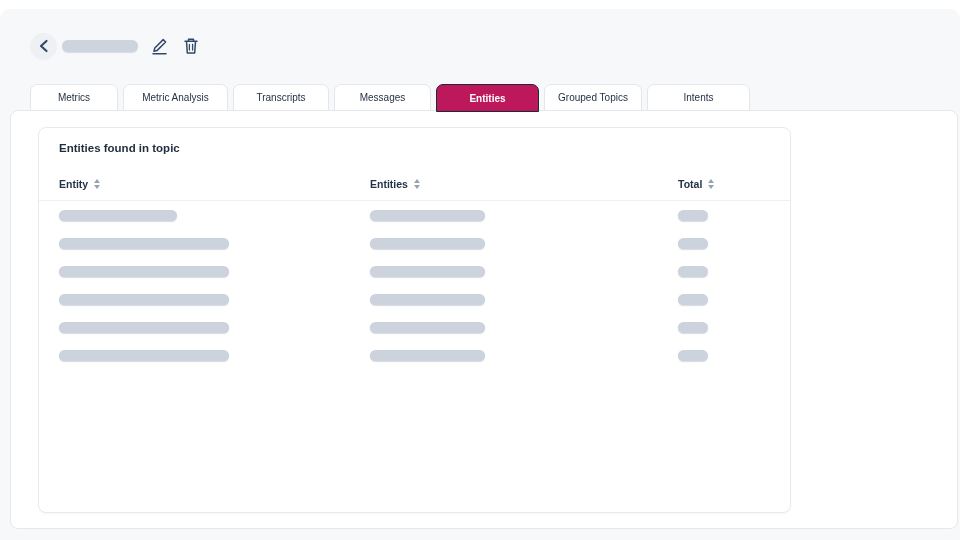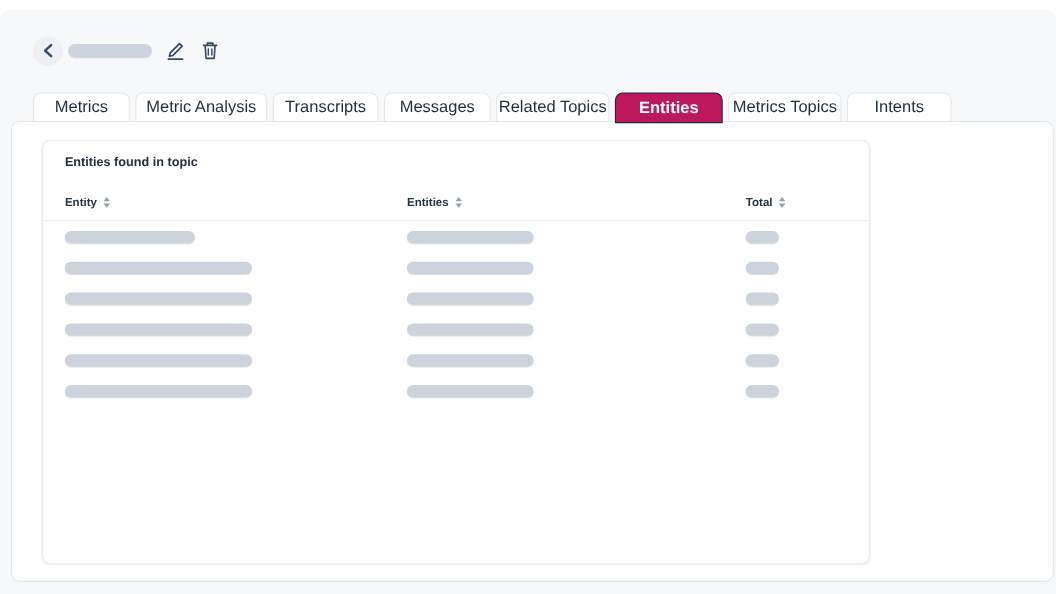--- a/index.html
+++ b/index.html
@@ -17,23 +17,23 @@
   .title-skeleton { width:76px; height:12px; border-radius:6px; background:#cdd4de;
                     margin-left:5px; box-shadow:0 1px 1px rgba(141,151,166,.3); }
   .icon-btn { background:none; border:none; padding:0; margin-left:10px;
               width:22px; height:22px; display:flex; align-items:center;
               justify-content:center; cursor:pointer; }
 
   
   .tabs { position:absolute; left:30px; top:84px; display:flex; gap:5px; z-index:2; }
   .tab { height:27px; background:#ffffff; border:1px solid #e3e7eb;
          border-radius:7px 7px 0 0; font-family:"Liberation Sans",sans-serif;
-         font-size:15px; color:#1f2d3d; cursor:pointer; }
+         font-size:10px; color:#1f2d3d; cursor:pointer; }
   .tab.active { background:#be185d; border-color:#1c2937; color:#ffffff; height:28px;font-weight:bold; }
-  .tab:nth-child(1){width:88px} .tab:nth-child(2){width:120px}
+  .tab:nth-child(1){width:88px} .tab:nth-child(2){width:105px}
   .tab:nth-child(3){width:96px} .tab:nth-child(4){width:97px}
   .tab:nth-child(5){width:103px} .tab:nth-child(6){width:98px}
   .tab:nth-child(7){width:103px} .tab:nth-child(8){width:95px}
 
   
   .panel { position:absolute; left:10px; top:110px; width:948px; height:419px;
            background:#ffffff; border:1px solid #e4e8ec; border-radius:8px; z-index:1; }
   .card { position:absolute; left:27px; top:16px; width:753px; height:386px;
           background:#ffffff; border:1px solid #e7eaee; border-radius:8px;
           box-shadow:0 1px 2px rgba(16,24,40,.04); overflow:hidden; }
@@ -81,23 +81,22 @@
       <path d="M6.4 7.5 V13 M9.6 7.5 V13" stroke="#33496b" stroke-width="1.3" stroke-linecap="round" fill="none"></path>
     </svg>
   </button>
 </div>
 
 <div class="tabs">
     <button class="tab">Metrics</button>
     <button class="tab">Metric Analysis</button>
     <button class="tab">Transcripts</button>
     <button class="tab">Messages</button>
-    <button class="tab">Related Topics</button>
     <button class="tab active">Entities</button>
-    <button class="tab">Metrics Topics</button>
+    <button class="tab">Grouped Topics</button>
     <button class="tab">Intents</button>
   </div>
 
 <div class="panel">
   <div class="card">
     <div class="card-title">Entities found in topic</div>
     <div class="thead">
         <div class="th">
           <span class="th-label">Entity</span>
           <span class="sort">

